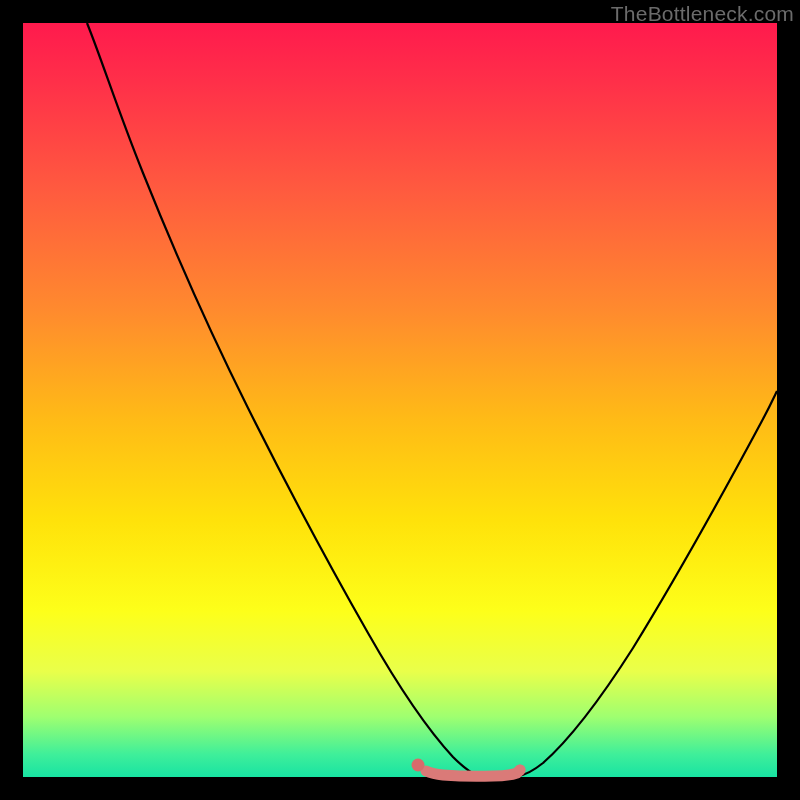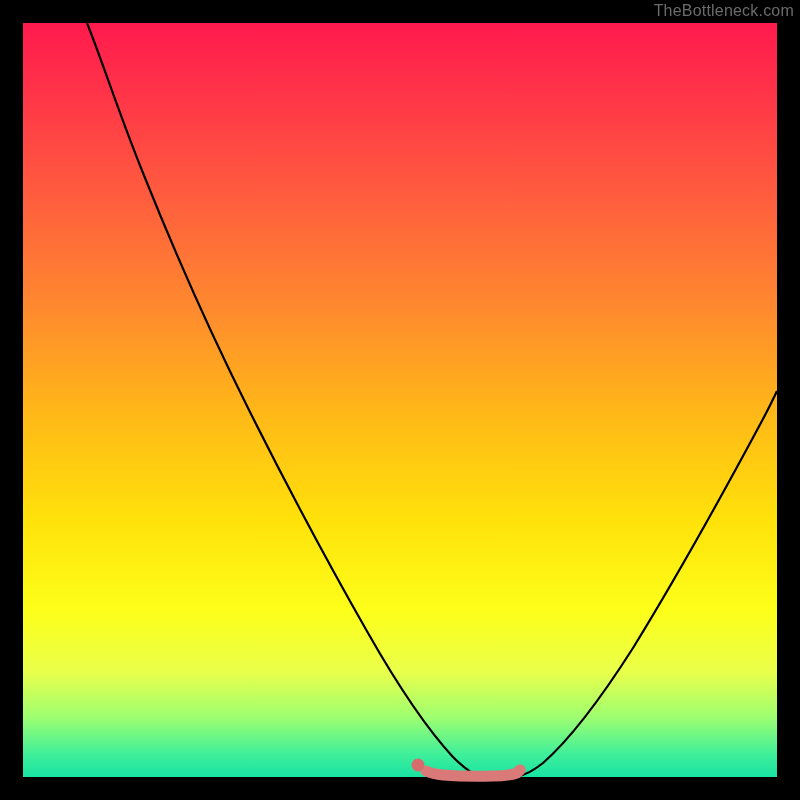--- a/index.html
+++ b/index.html
@@ -39,21 +39,21 @@
       #9fff70 92%,
       #3fef9a 97%,
       #18e3a3 100%
     );
   }
   .watermark {
     position: absolute;
     top: 2px;
     right: 6px;
     color: #6b6b6b;
-    font-size: 16px;
+    font-size: 21px;
     font-weight: 400;
     letter-spacing: 0.2px;
     user-select: none;
   }
   svg.curve {
     position: absolute;
     left: 0;
     top: 0;
     width: 754px;
     height: 754px;

